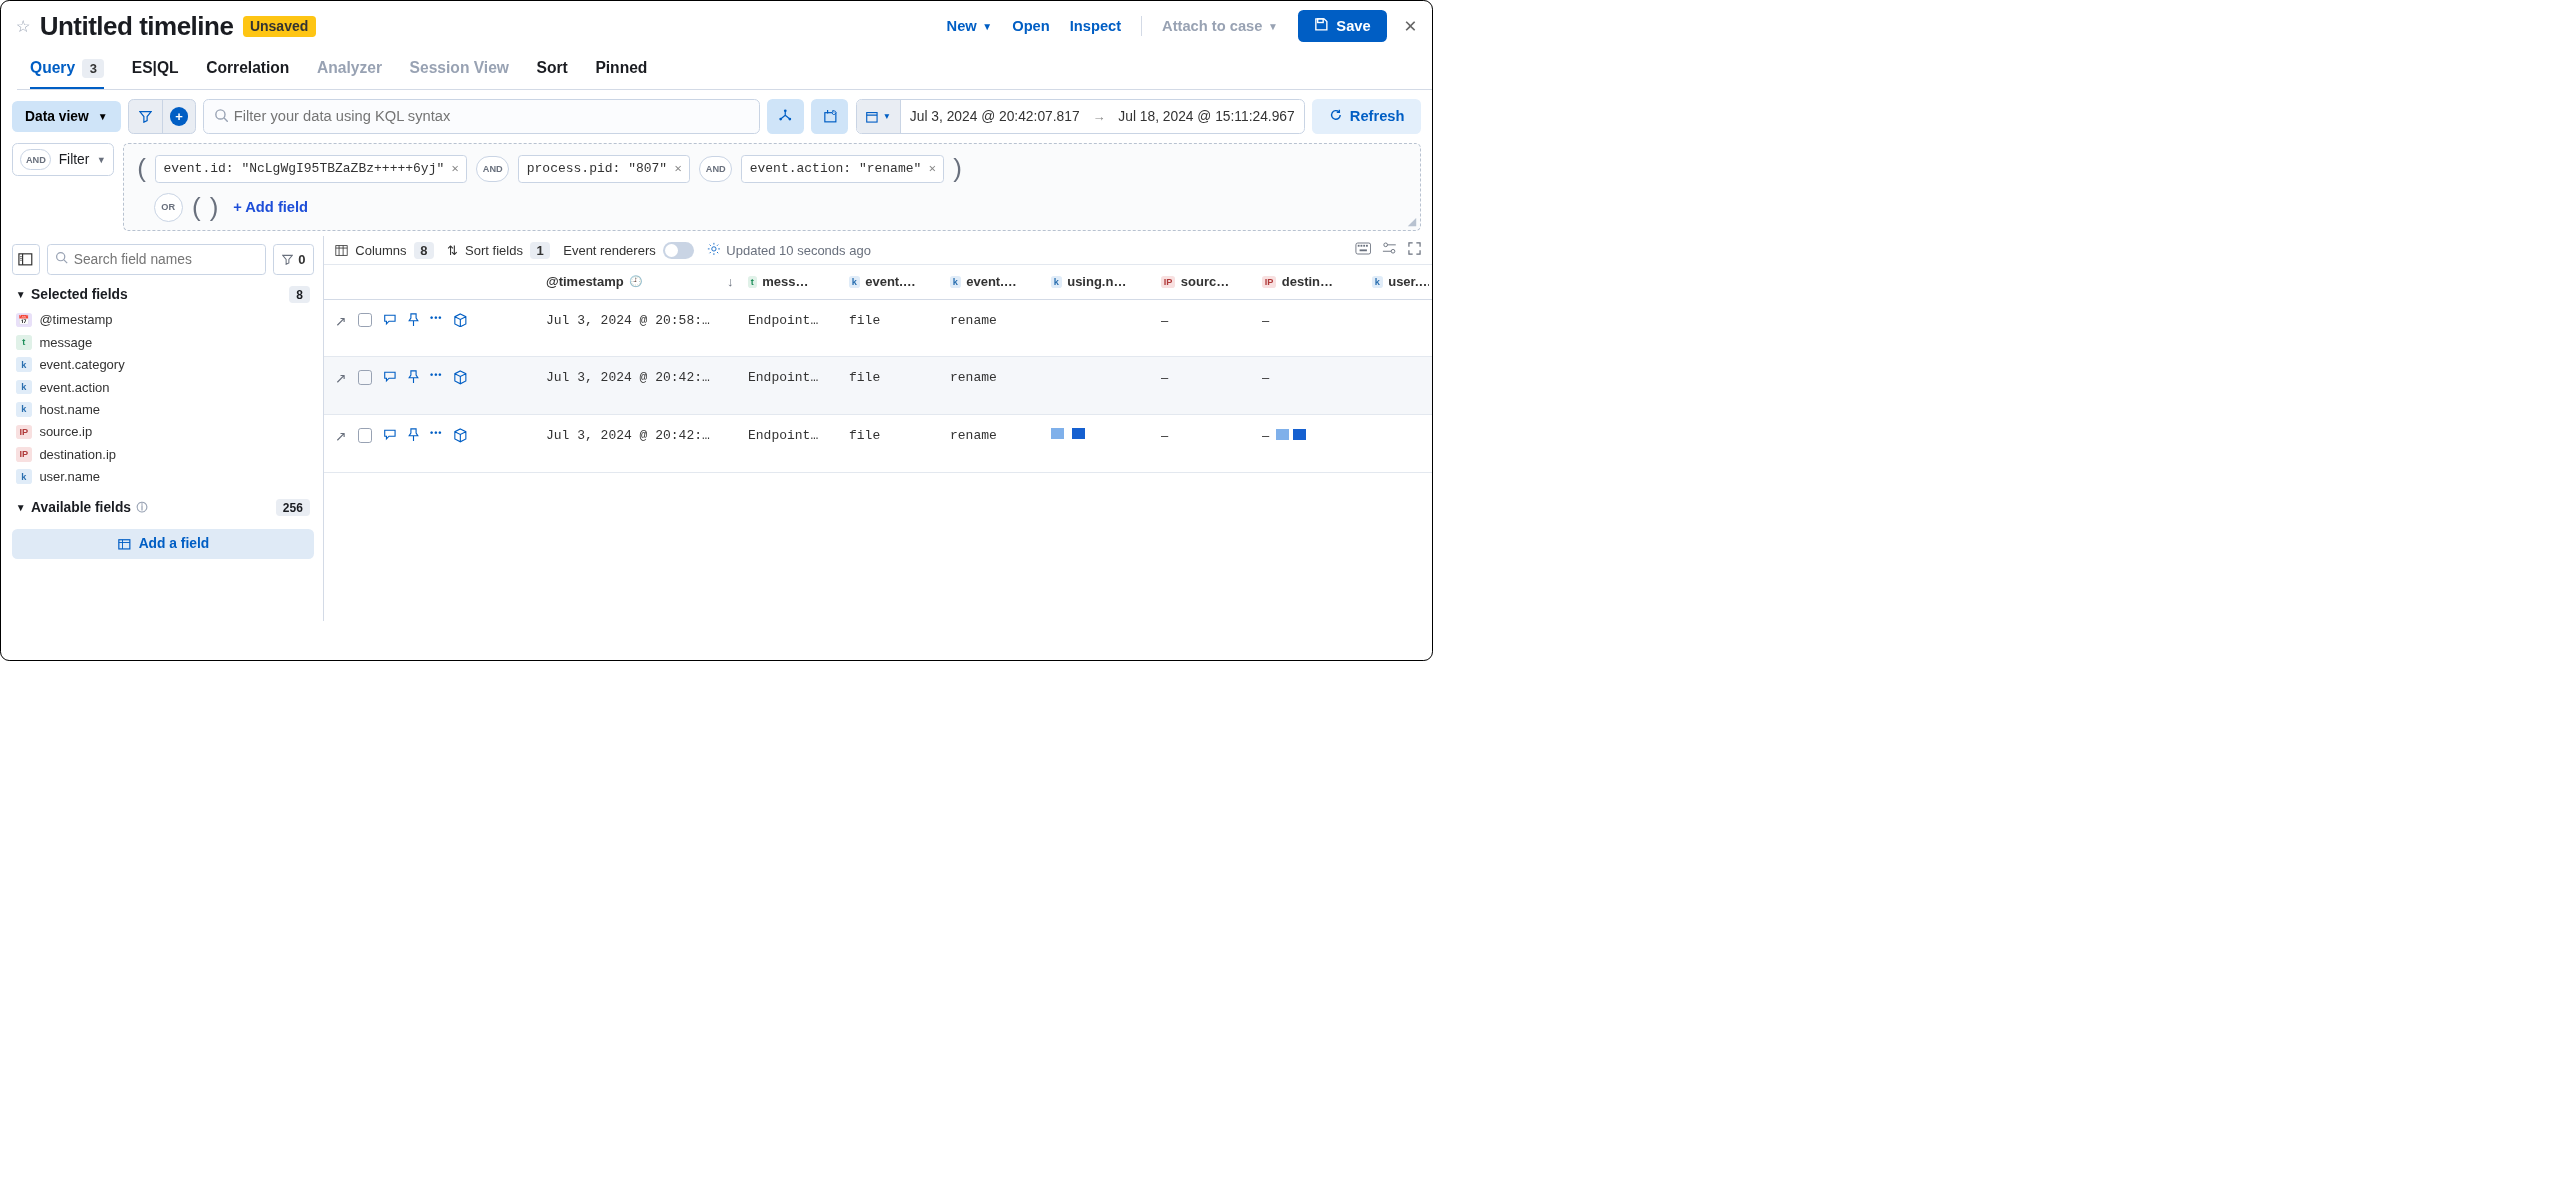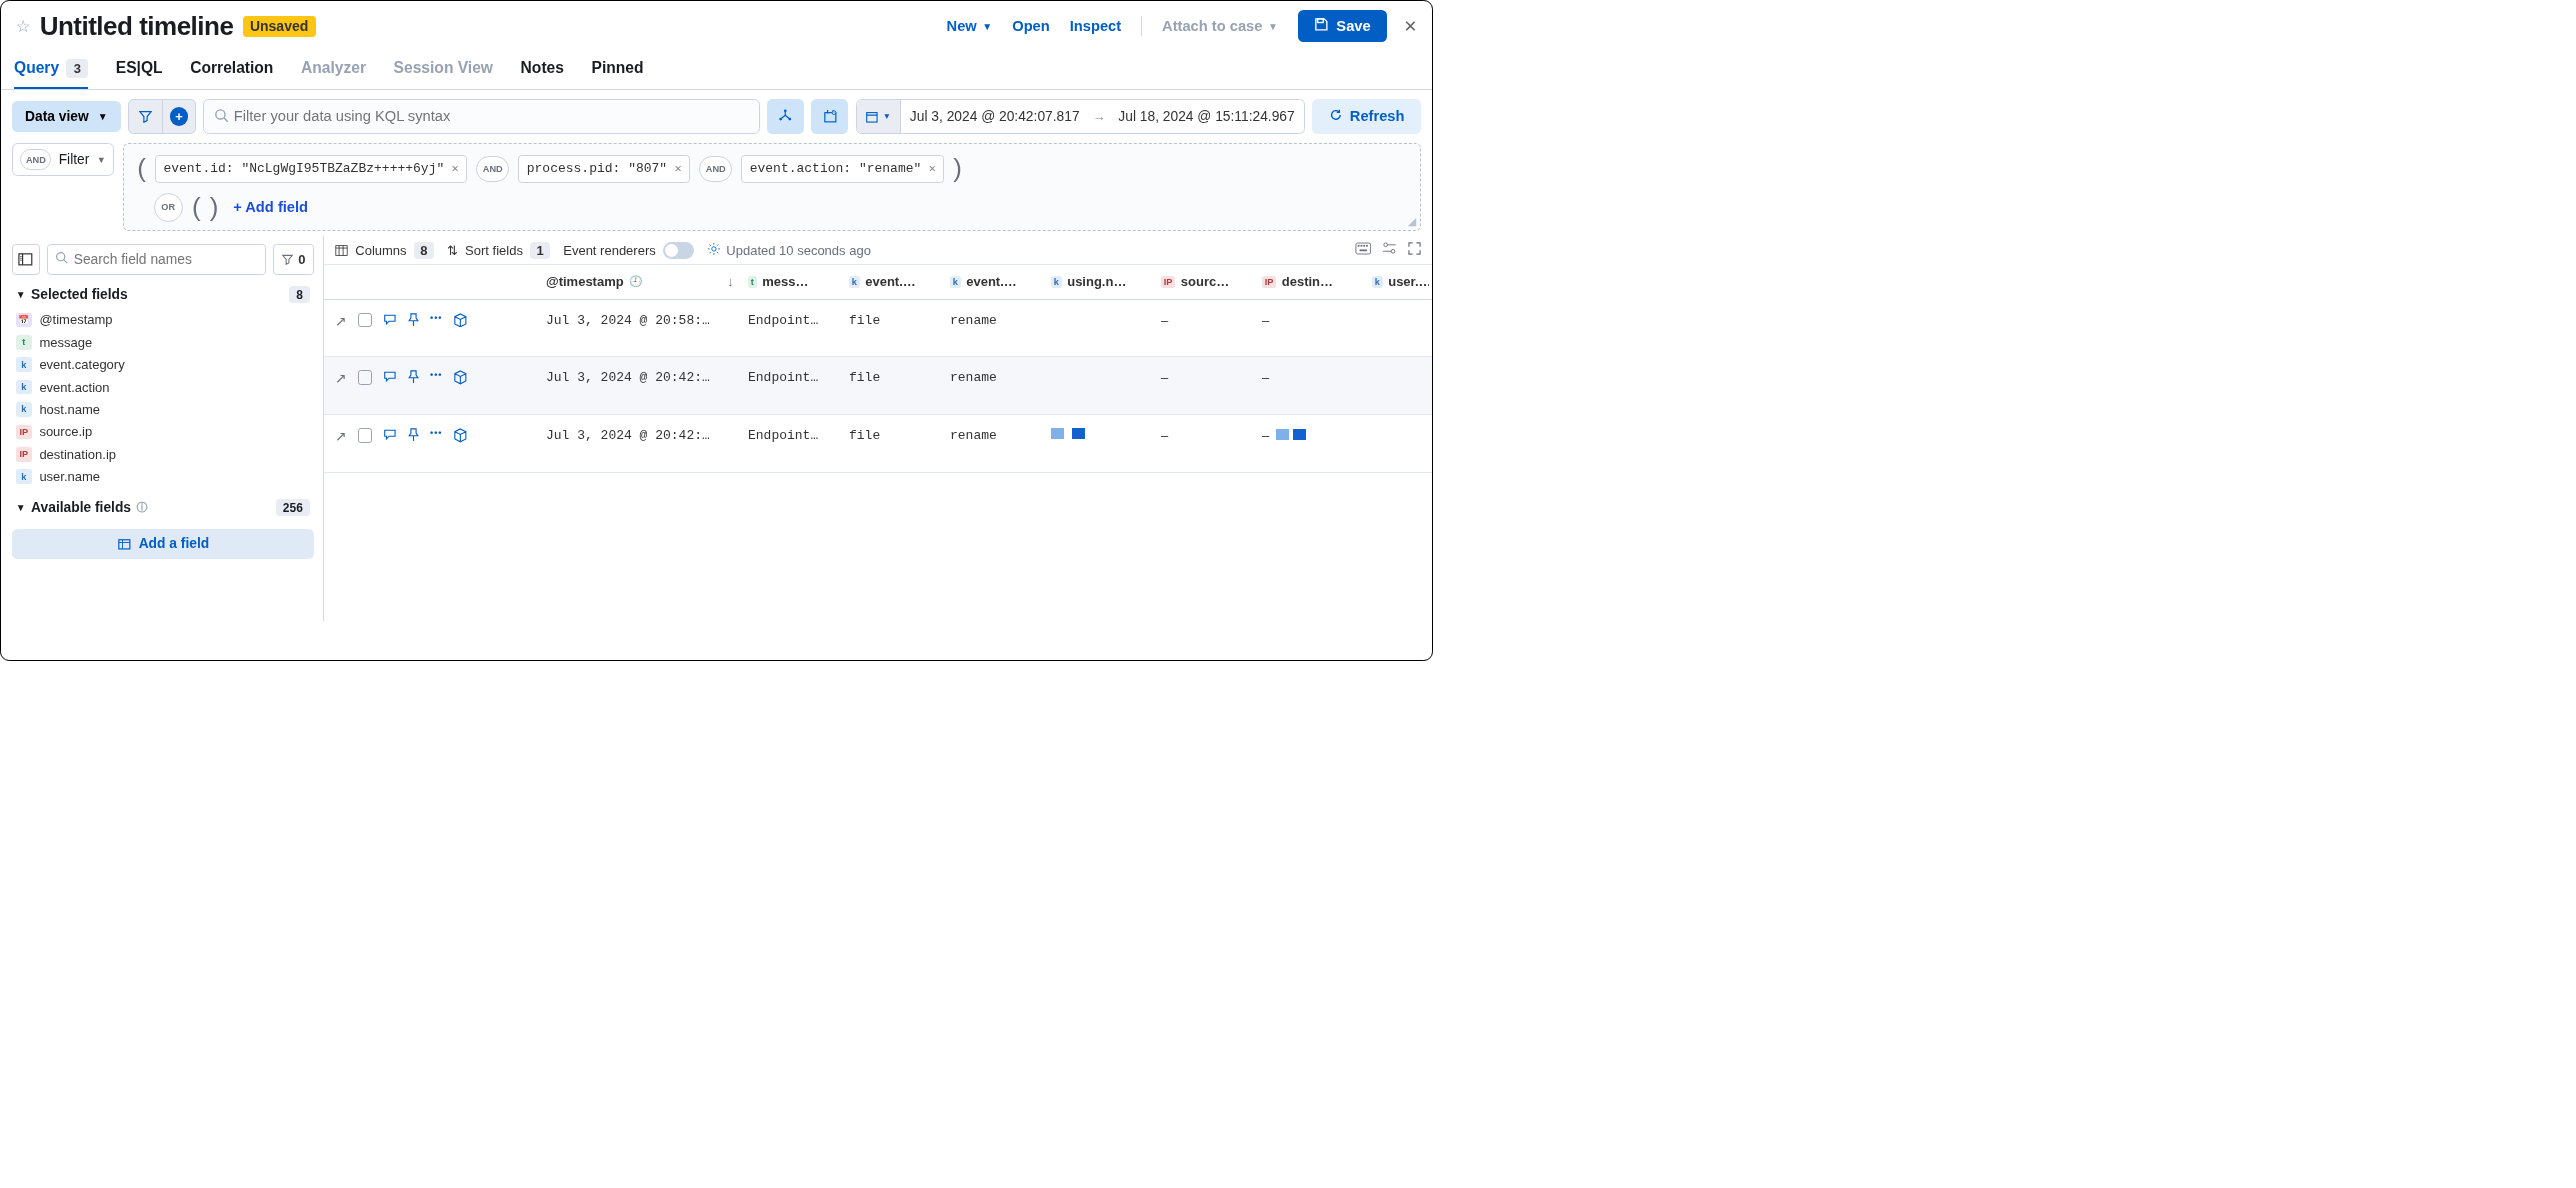--- a/index.html
+++ b/index.html
@@ -39,20 +39,21 @@
     background: #005ec4; color: #fff; border: none;
     padding: 7.3px 16.5px; border-radius: 5.5px; font-size: 14.7px;
     font-weight: 600; display: inline-flex; align-items: center; gap: 7.3px; cursor: pointer;
   }
   .close-x { color: #666; font-size: 16.5px; cursor: pointer; margin-left: -3.7px;}
   
   .tabs {
     display: flex; align-items: center; gap: 27.6px;
     padding: 5.5px 13px 0 13px;
     border-bottom: 0.9px solid #d3dae6;
+    margin-left: 16px;
   }
   .tab {
     font-size: 15.6px; font-weight: 700; padding: 5.5px 0 9.2px 0;
     display: inline-flex; align-items: center; gap: 7.3px; cursor: pointer;
     border-bottom: 2.8px solid transparent;
   }
   .tab.active { color: #005ec4; border-bottom-color: #005ec4; }
   .tab.disabled { color: #98a2b3; }
   .tab-badge {
     background: #e9edf3; border-radius: 3.7px;
@@ -290,21 +291,21 @@
 
 <div class="tabs">
   <span class="tab active">
     <span>Query</span>
     <span class="tab-badge">3</span>
   </span>
   <span class="tab">ES|QL</span>
   <span class="tab">Correlation</span>
   <span class="tab disabled">Analyzer</span>
   <span class="tab disabled">Session View</span>
-  <span class="tab">Notes</span>
+  <span class="tab">Sort</span>
   <span class="tab">Pinned</span>
 </div>
 
 <div class="query-row">
   <button class="dv-btn">
     <span>Data view</span>
     <span class="chev-down">▼</span>
   </button>
   <div class="segbox">
     <div class="seg">

